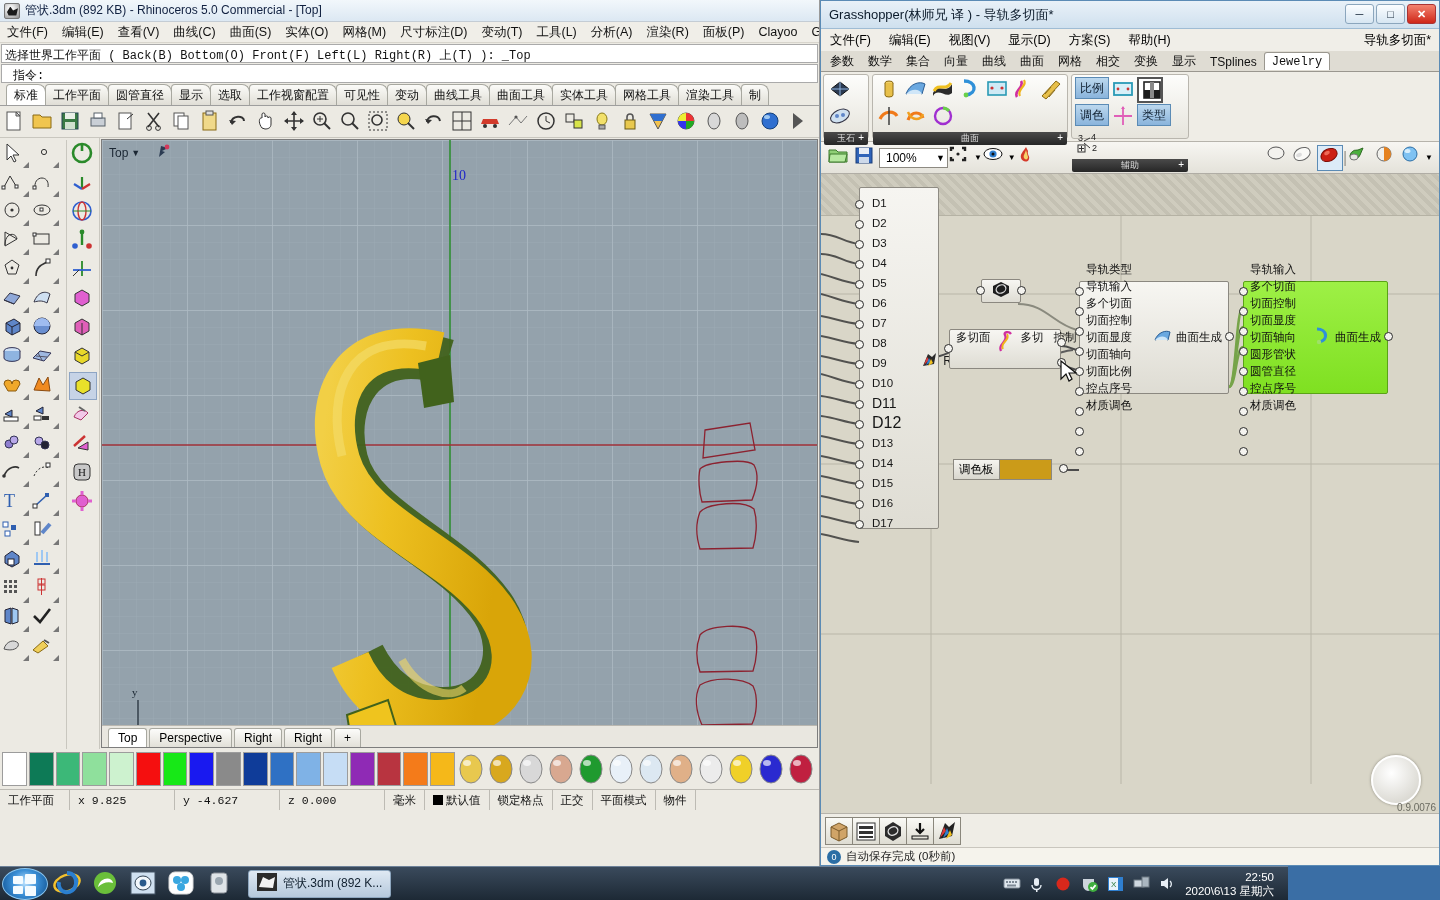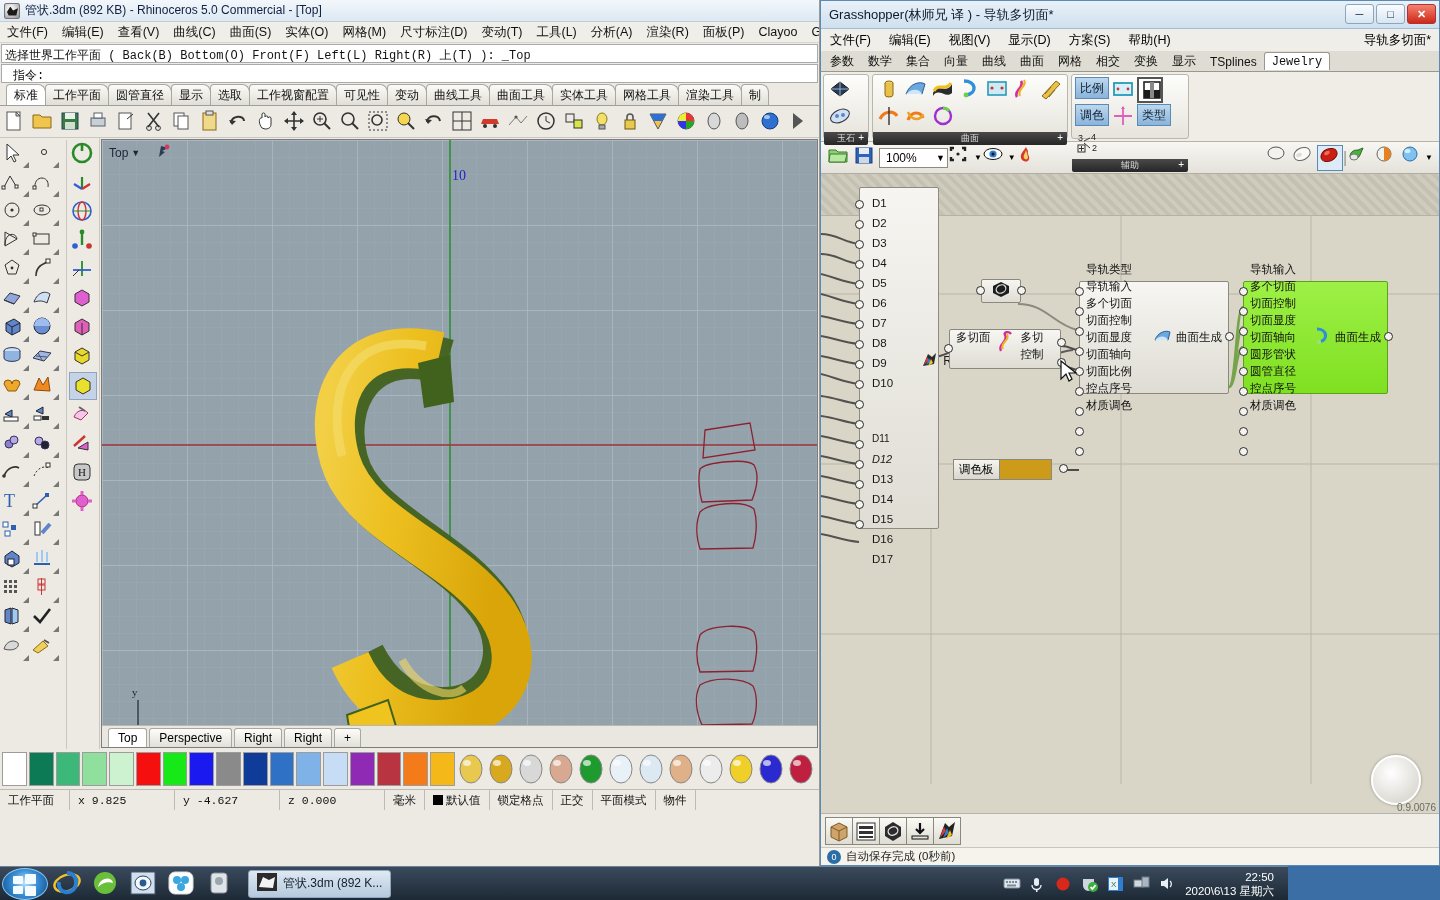--- a/index.html
+++ b/index.html
@@ -1079,22 +1079,22 @@
           <div style="font-size: 11.5px; line-height: 20px; color: rgb(22, 22, 22);">D1</div>
           <div style="font-size: 11.5px; line-height: 20px; color: rgb(22, 22, 22);">D2</div>
           <div style="font-size: 11.5px; line-height: 20px; color: rgb(22, 22, 22);">D3</div>
           <div style="font-size: 11.5px; line-height: 20px; color: rgb(22, 22, 22);">D4</div>
           <div style="font-size: 11.5px; line-height: 20px; color: rgb(22, 22, 22);">D5</div>
           <div style="font-size: 11.5px; line-height: 20px; color: rgb(22, 22, 22);">D6</div>
           <div style="font-size: 11.5px; line-height: 20px; color: rgb(22, 22, 22);">D7</div>
           <div style="font-size: 11.5px; line-height: 20px; color: rgb(22, 22, 22);">D8</div>
           <div style="font-size: 11.5px; line-height: 20px; color: rgb(22, 22, 22);">D9</div>
           <div style="font-size: 11.5px; line-height: 20px; color: rgb(22, 22, 22);">D10</div>
-          <div style="font-size: 10px; line-height: 20px; color: rgb(22, 22, 22); margin-top: 36px;">D11</div>
-          <div style="font-size: 11px; line-height: 20px; color: rgb(22, 22, 22); font-style: italic;">D12</div>
+          <div style="font-size: 14px; line-height: 20px; color: rgb(22, 22, 22);">D11</div>
+          <div style="font-size: 16px; line-height: 20px; color: rgb(22, 22, 22);">D12</div>
           <div style="font-size: 11.5px; line-height: 20px; color: rgb(22, 22, 22);">D13</div>
           <div style="font-size: 11.5px; line-height: 20px; color: rgb(22, 22, 22);">D14</div>
           <div style="font-size: 11.5px; line-height: 20px; color: rgb(22, 22, 22);">D15</div>
           <div style="font-size: 11.5px; line-height: 20px; color: rgb(22, 22, 22);">D16</div>
           <div style="font-size: 11.5px; line-height: 20px; color: rgb(22, 22, 22);">D17</div>
         </div>
       <div style="position:absolute; right:-14px; top:163px; display:flex; align-items:center; gap:3px;">
         <span>
           <svg width="20" height="18">
               <path d="M3 15 L8 3 L12 6 L16 2 L14 13 Z" fill="#2a2a2a"></path>
@@ -1138,21 +1138,21 @@
     <div class="port" style="left:196px; top:112px"></div>
 
     <div class="node comp" style="left:128px; top:155px; width:112px; height:40px; padding:0 6px; gap:4px;">
       <span class="plabel">多切面</span>
       <span>
         <svg width="22" height="24">
             <path d="M6 21 C 2 14 14 12 10 5 C 8 2 14 1 16 4" fill="none" stroke="#d02fa0" stroke-width="2.4"></path>
           <path d="M8 19 C 4 13 16 10 12 4" fill="none" stroke="#f0b41c" stroke-width="2"></path>
           </svg>
       </span>
-      <span style="display:flex;flex-direction:column;gap:2px">
+      <span style="display:flex;flex-direction:row;gap:10px">
         <span class="plabel">多切</span>
         <span class="plabel">控制</span>
       </span>
     </div>
     <div class="port" style="left:123px; top:170px"></div>
     <div class="port" style="left:236px; top:164px"></div>
     <div class="port" style="left:236px; top:184px"></div>
 
     <div class="node" style="left:132px; top:285px; display:flex; height:21px;">
       <span style="background:linear-gradient(#f5f4f0,#d9d7ce); border:1px solid #8b8880;

